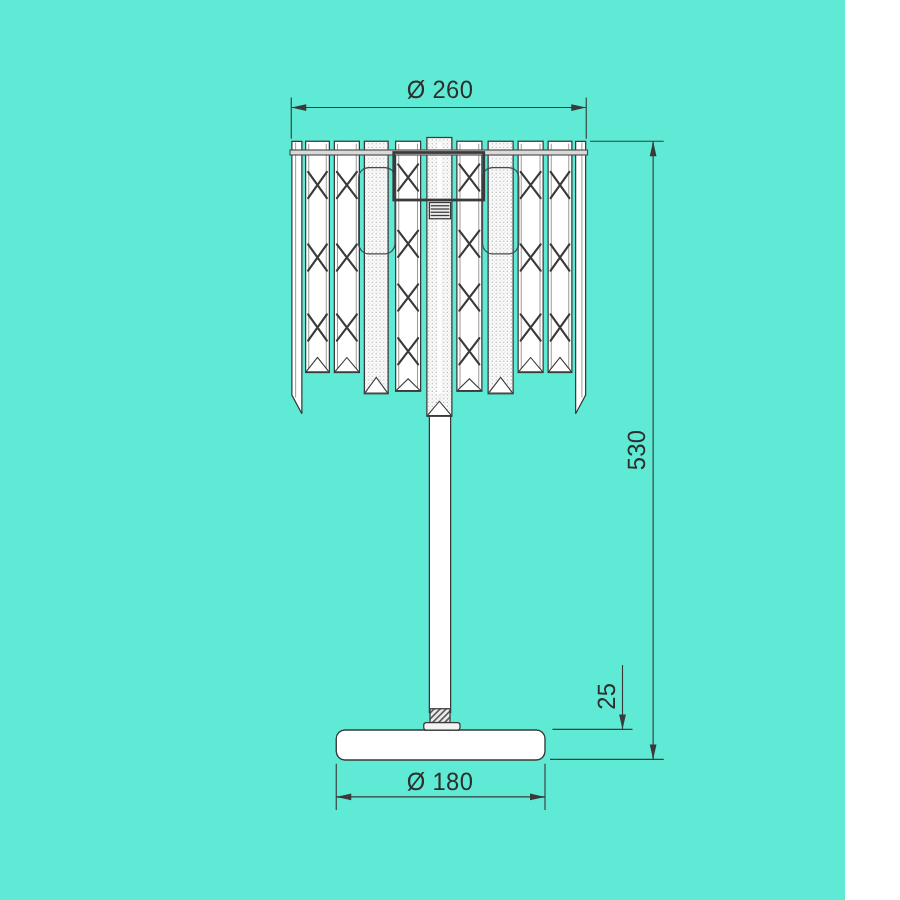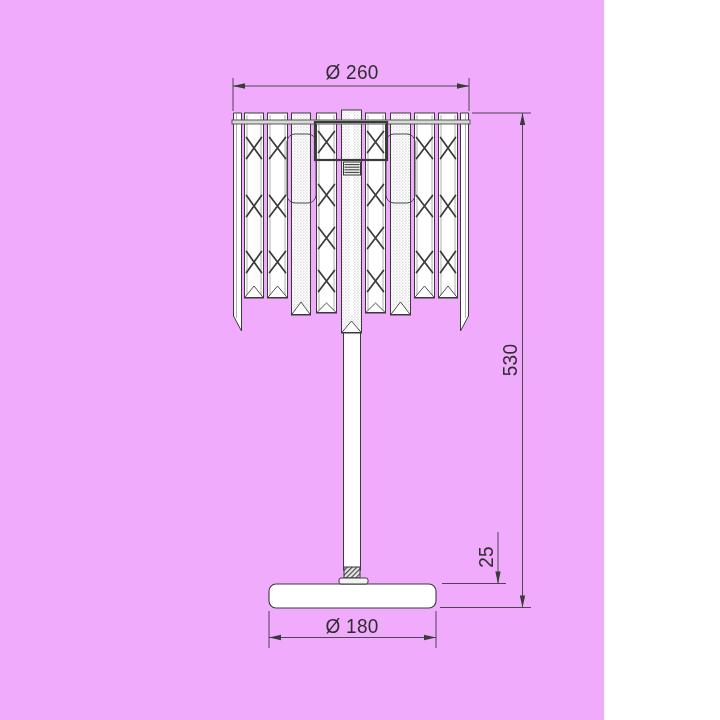--- a/index.html
+++ b/index.html
@@ -1,20 +1,20 @@
 <!DOCTYPE html>
 <html><head>
 <meta charset="utf-8">
 <style>
   html, body { margin: 0; padding: 0; background: #ffffff; }
   #stage {
     position: relative;
-    width: 604px;
+    width: 676px;
     height: 720px;
-    background: #f0abfc;
+    background: #5eead4;
     overflow: hidden;
     font-family: "Liberation Sans", sans-serif;
   }
   #drawing { position: absolute; left: 0; top: 0; }
   .dim-label {
     position: absolute;
     font-size: 20px;
     letter-spacing: 0.3px;
     color: #2e2e2e;
     white-space: nowrap;

